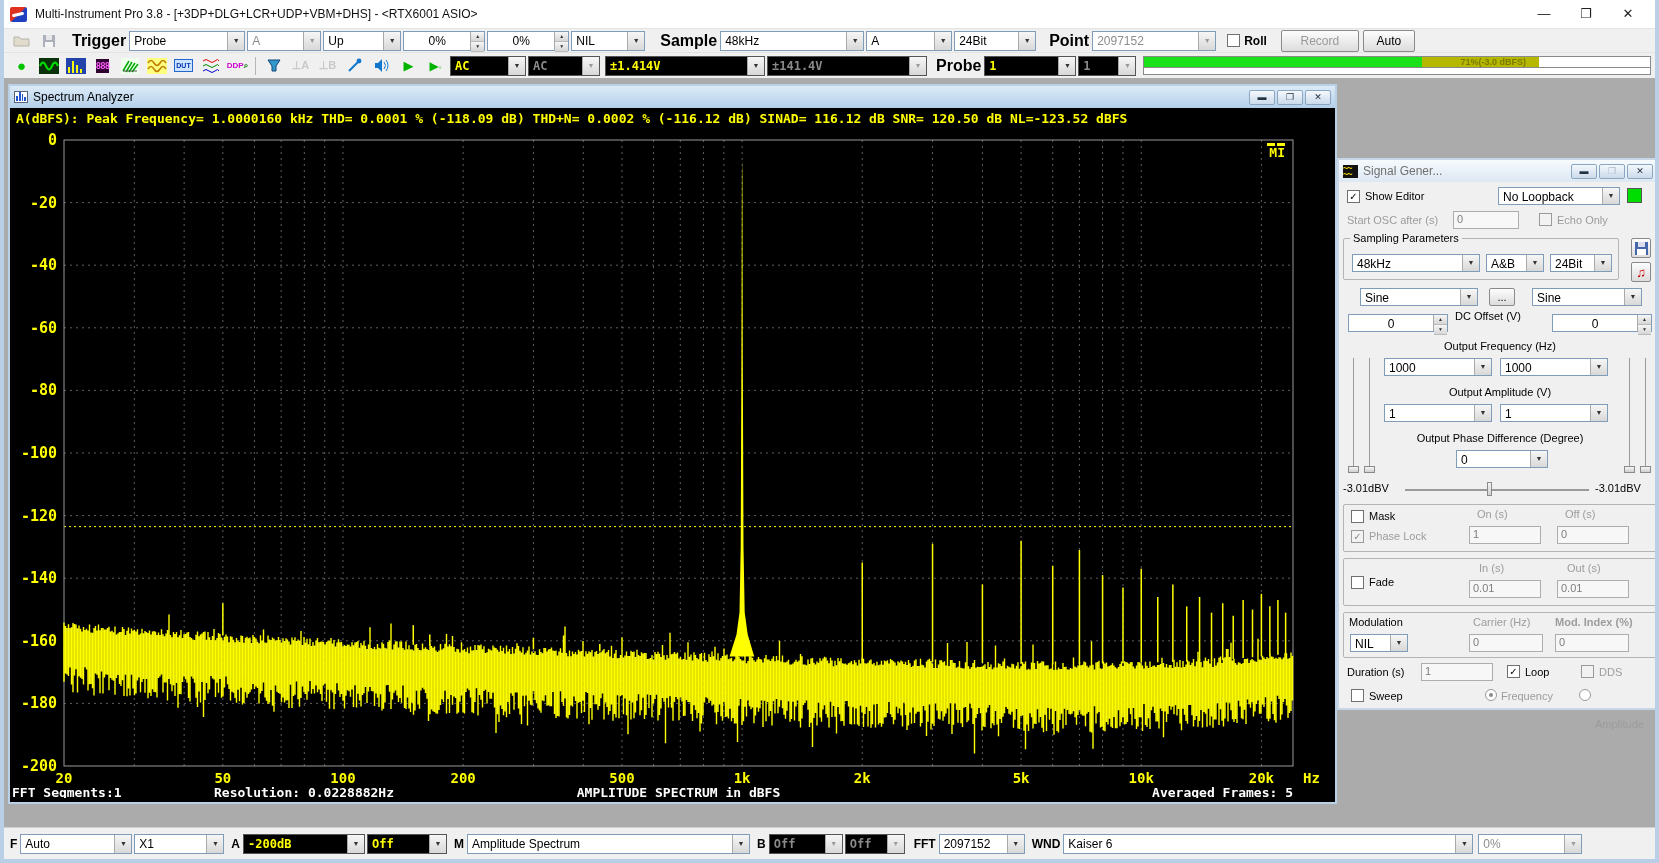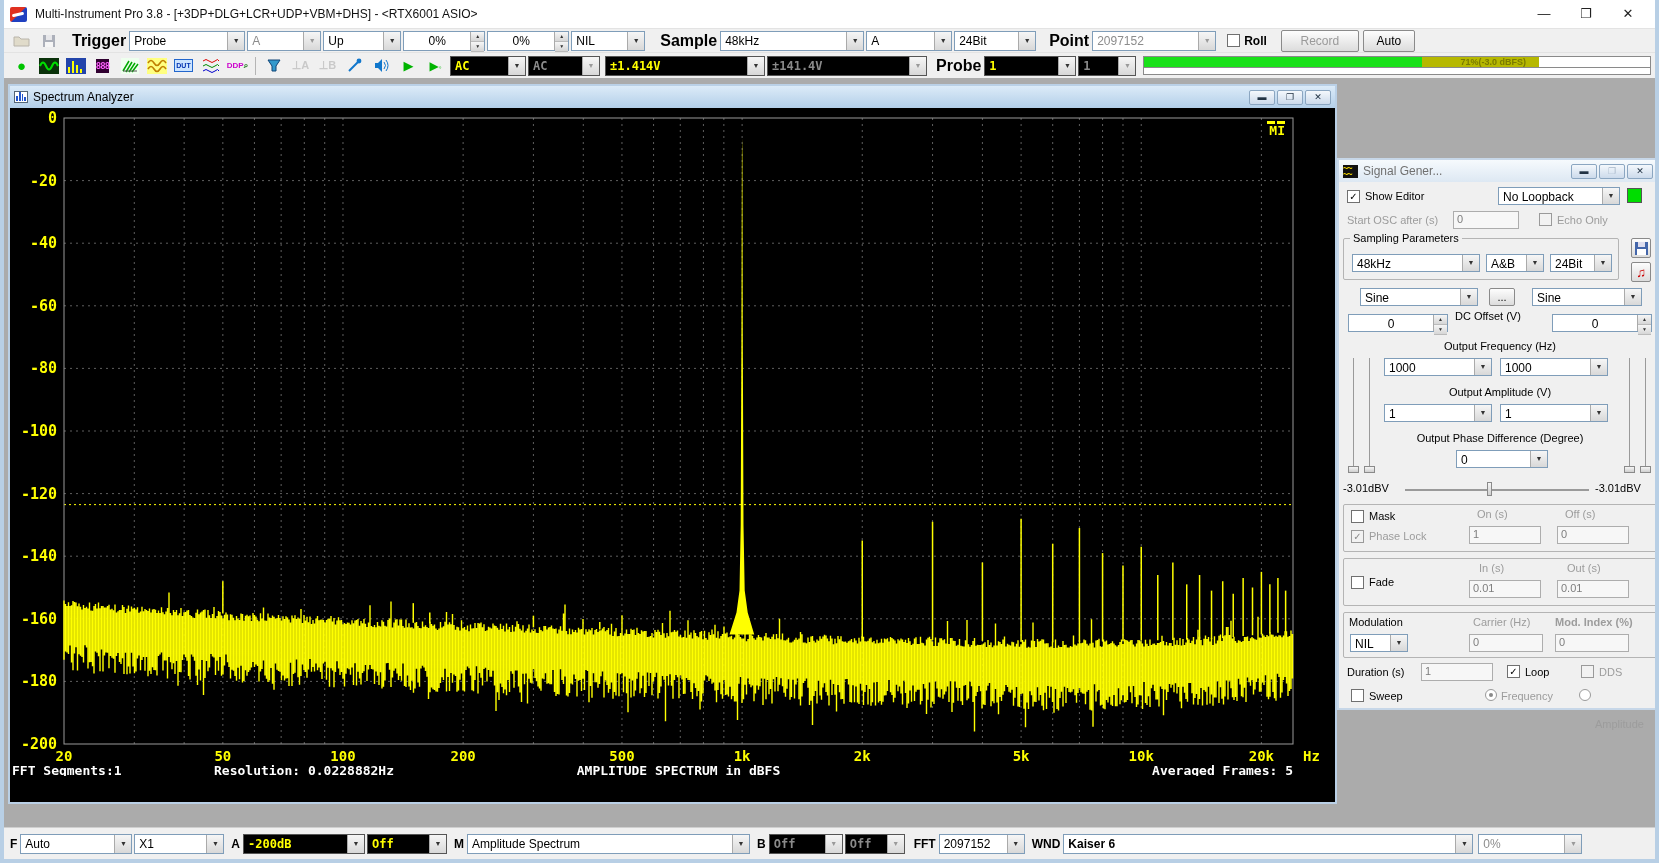--- a/index.html
+++ b/index.html
@@ -300,20 +300,21 @@
             <i style="height:7px"></i>
             <i style="height:4px"></i>
           </span>
         <span class="t">Spectrum Analyzer</span>
         <span class="sa-btns">
           <span class="sa-btn">▬</span>
           <span class="sa-btn">❐</span>
           <span class="sa-btn">✕</span>
         </span>
       </div>
+      <div class="sa-stats">A(dBFS): Peak Frequency=  1.0000160 kHz  THD=  0.0001 % (-118.09 dB)  THD+N=  0.0002 % (-116.12 dB)  SINAD= 116.12 dB  SNR= 120.50 dB  NL=-123.52 dBFS</div>
       <div class="sa-plot">
         <svg id="plot" width="1321" height="668">
             <line x1="124.28366961419361" y1="10" x2="124.28366961419361" y2="636" stroke="#5f5f5f" stroke-width="1" stroke-dasharray="2,4"></line>
             <line x1="174.15072680307912" y1="10" x2="174.15072680307912" y2="636" stroke="#5f5f5f" stroke-width="1" stroke-dasharray="2,4"></line>
             <line x1="212.8306213821263" y1="10" x2="212.8306213821263" y2="636" stroke="#5f5f5f" stroke-width="1" stroke-dasharray="2,4"></line>
             <line x1="244.43439641727272" y1="10" x2="244.43439641727272" y2="636" stroke="#5f5f5f" stroke-width="1" stroke-dasharray="2,4"></line>
             <line x1="271.1550074763436" y1="10" x2="271.1550074763436" y2="636" stroke="#5f5f5f" stroke-width="1" stroke-dasharray="2,4"></line>
             <line x1="294.30145360615825" y1="10" x2="294.30145360615825" y2="636" stroke="#5f5f5f" stroke-width="1" stroke-dasharray="2,4"></line>
             <line x1="314.7180660314664" y1="10" x2="314.7180660314664" y2="636" stroke="#5f5f5f" stroke-width="1" stroke-dasharray="2,4"></line>
             <line x1="332.98134818520543" y1="10" x2="332.98134818520543" y2="636" stroke="#5f5f5f" stroke-width="1" stroke-dasharray="2,4"></line>
@@ -590,21 +591,21 @@
       <div class="cb black dis" style="width: 60px;">
         <span class="cbt">Off</span>
         <span class="cba">▼</span>
       </div>
       <span class="tlab" style="margin-left: 6px;">FFT</span>
       <div class="cb" style="width: 86px;">
         <span class="cbt">2097152</span>
         <span class="cba">▼</span>
       </div>
       <span class="tlab" style="margin-left: 4px;">WND</span>
-      <div class="cb" style="width: 410px; font-weight: bold;">
+      <div class="cb" style="width: 410px;">
         <span class="cbt">Kaiser 6</span>
         <span class="cba">▼</span>
       </div>
       <div class="cb dis" style="width: 104px; margin-left: 4px;">
         <span class="cbt">0%</span>
         <span class="cba">▼</span>
       </div>
     </div>
 </div>
 

